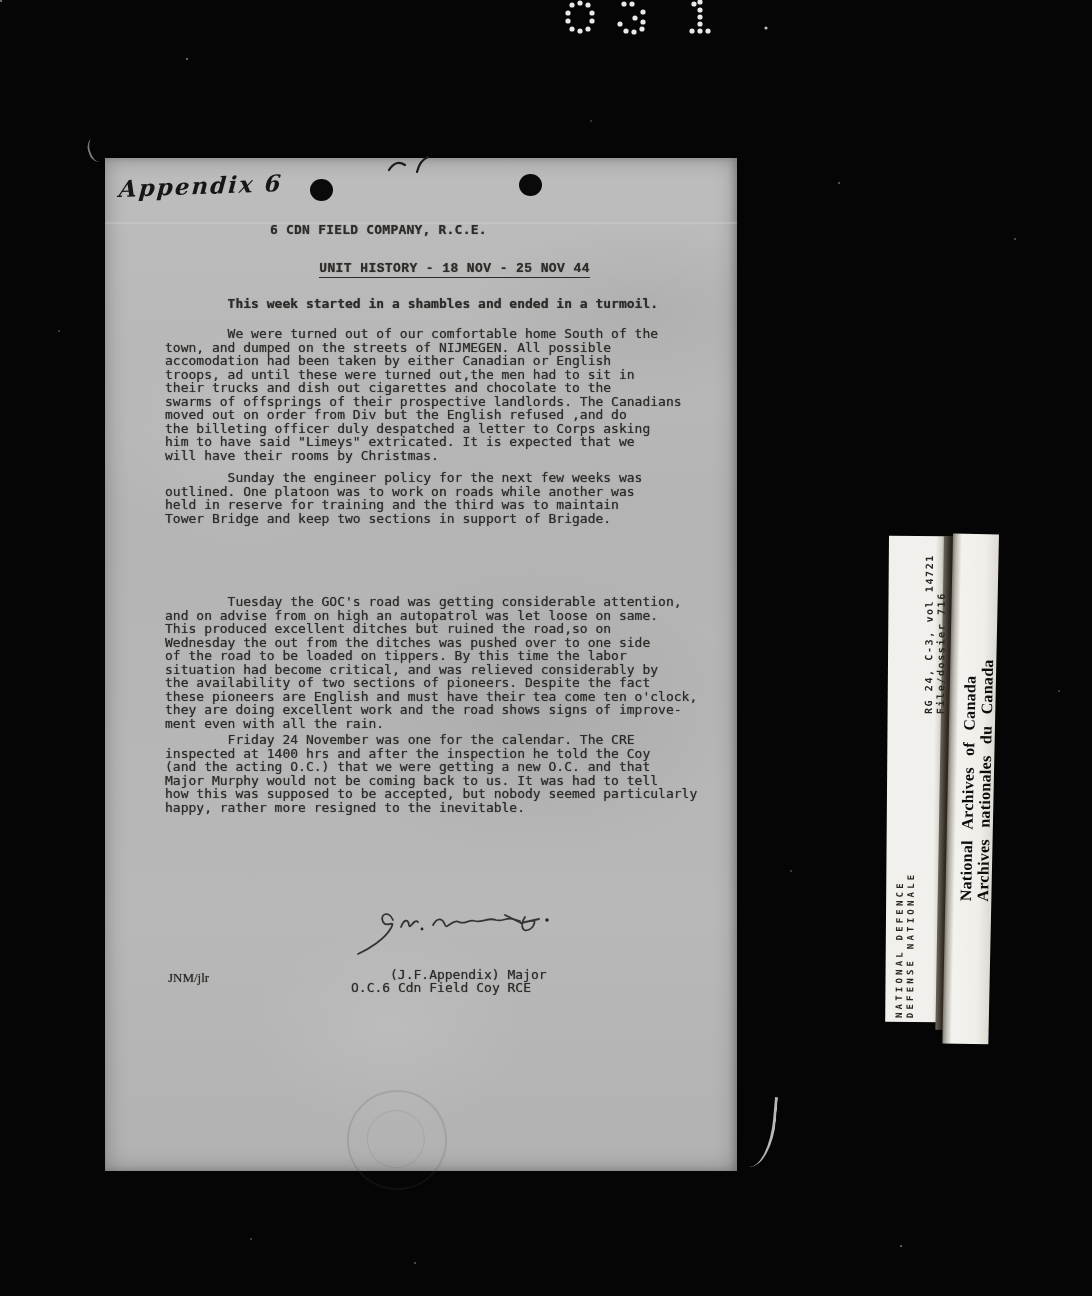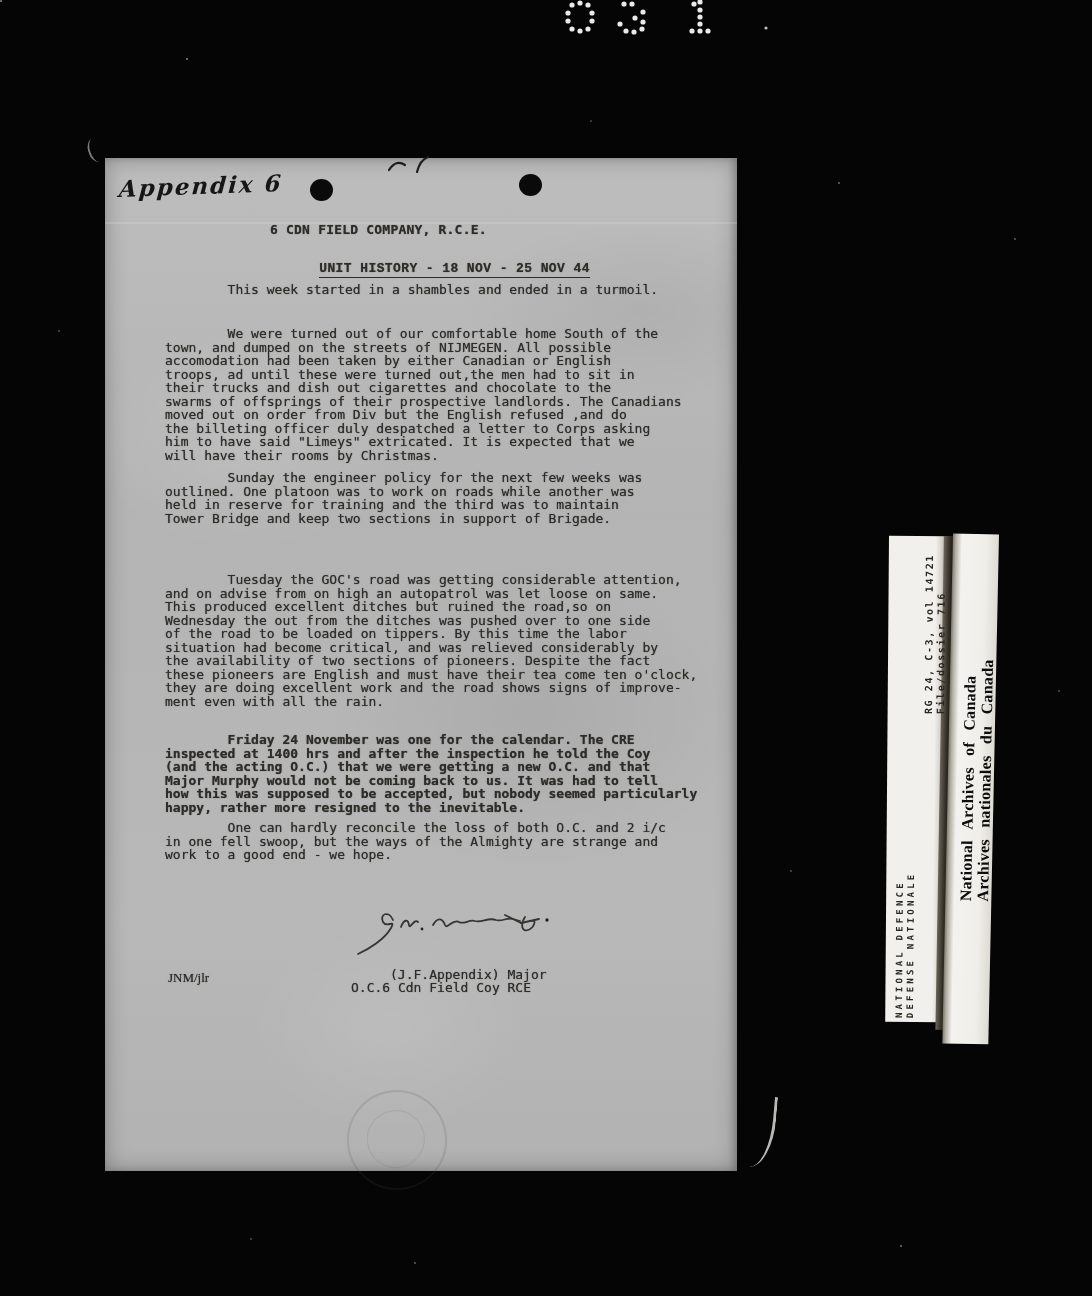--- a/index.html
+++ b/index.html
@@ -32,26 +32,26 @@
   .pencil-marks{position:absolute;left:278px;top:-8px;}
   
   .typed{position:absolute;color:#2e2c29;font-size:13px;line-height:13.5px;white-space:pre;
     text-shadow:0 0 1px rgba(45,43,40,.75);margin-top:23px;}
   .appendix{position:absolute;left:14px;top:14px;color:#161616;
     font-family:"DejaVu Serif", serif;font-style:italic;font-weight:bold;font-size:23px;
     letter-spacing:2px;transform:rotate(-2deg) skewX(-6deg);}
   .company{left:165px;top:42px;font-weight:bold;letter-spacing:.2px;}
   .subtitle{left:165px;top:67px;font-weight:bold;letter-spacing:.4px;font-family:Liberation Mono, monospace;}
   .subtitle span{border-bottom:1.6px solid #2e2c29;padding-bottom:1px;}
-  .p1{left:60px;top:102px;}
+  .p1{left:60px;top:116px;font-weight:bold;}
   .p2{left:60px;top:146px;}
   .p3{left:60px;top:290px;}
   .p4{left:60px;top:356px;}
-  .p5{left:60px;top:392px;}
-  .p6{left:60px;top:552px;font-weight:bold;}
+  .p5{left:60px;top:414px;}
+  .p6{left:60px;top:552px;}
   .p7{left:60px;top:640px;}
   .initials{left:63px;top:790px;font-family:Liberation Serif, serif;}
   .sig-name{left:285px;top:787px;}
   .sig-unit{left:246px;top:800px;}
   .sig-svg{position:absolute;left:250px;top:748px;}
   .stamp{position:absolute;left:242px;top:932px;width:96px;height:96px;border-radius:50%;
     border:2px solid rgba(75,75,75,.16);transform:rotate(-8deg);}
   .stamp-inner{position:absolute;left:18px;top:18px;width:56px;height:56px;border-radius:50%;
     border:1.5px solid rgba(75,75,75,.12);}
   
@@ -159,23 +159,20 @@
 the availability of two sections of pioneers. Despite the fact
 these pioneers are English and must have their tea come ten o'clock,
 they are doing excellent work and the road shows signs of improve-
 ment even with all the rain.</div>
     <div class="typed p6">        Friday 24 November was one for the calendar. The CRE
 inspected at 1400 hrs and after the inspection he told the Coy
 (and the acting O.C.) that we were getting a new O.C. and that
 Major Murphy would not be coming back to us. It was had to tell
 how this was supposed to be accepted, but nobody seemed particularly
 happy, rather more resigned to the inevitable.</div>
-    <div class="typed p7">        One can hardly reconcile the loss of both O.C. and 2 i/c
-in one fell swoop, but the ways of the Almighty are strange and
-work to a good end - we hope.</div>
 
     <svg class="sig-svg" width="200" height="50" viewBox="0 0 200 50">
       <g stroke="#24221f" stroke-width="1.8" fill="none" stroke-linecap="round" opacity=".88">
         <path d="M38,14 C34,4 24,8 28,16 C32,23 41,12 36,22 C30,33 14,43 3,48"></path>
         <path d="M46,21 c3,-8 7,-8 8,-2 c1,5 5,-7 9,-3"></path>
         <path d="M78,19 c5,-9 10,-6 12,0 c2,5 8,-7 14,-3 c5,3 10,-3 16,-1 c7,2 13,-4 21,-1 c6,2 11,-3 17,-1 l7,2"></path>
         <path d="M150,9 l16,8"></path>
         <path d="M170,11 c-5,8 -3,15 3,13 c6,-2 9,-11 4,-9"></path>
         <path d="M166,17 l18,-4"></path>
       </g>

